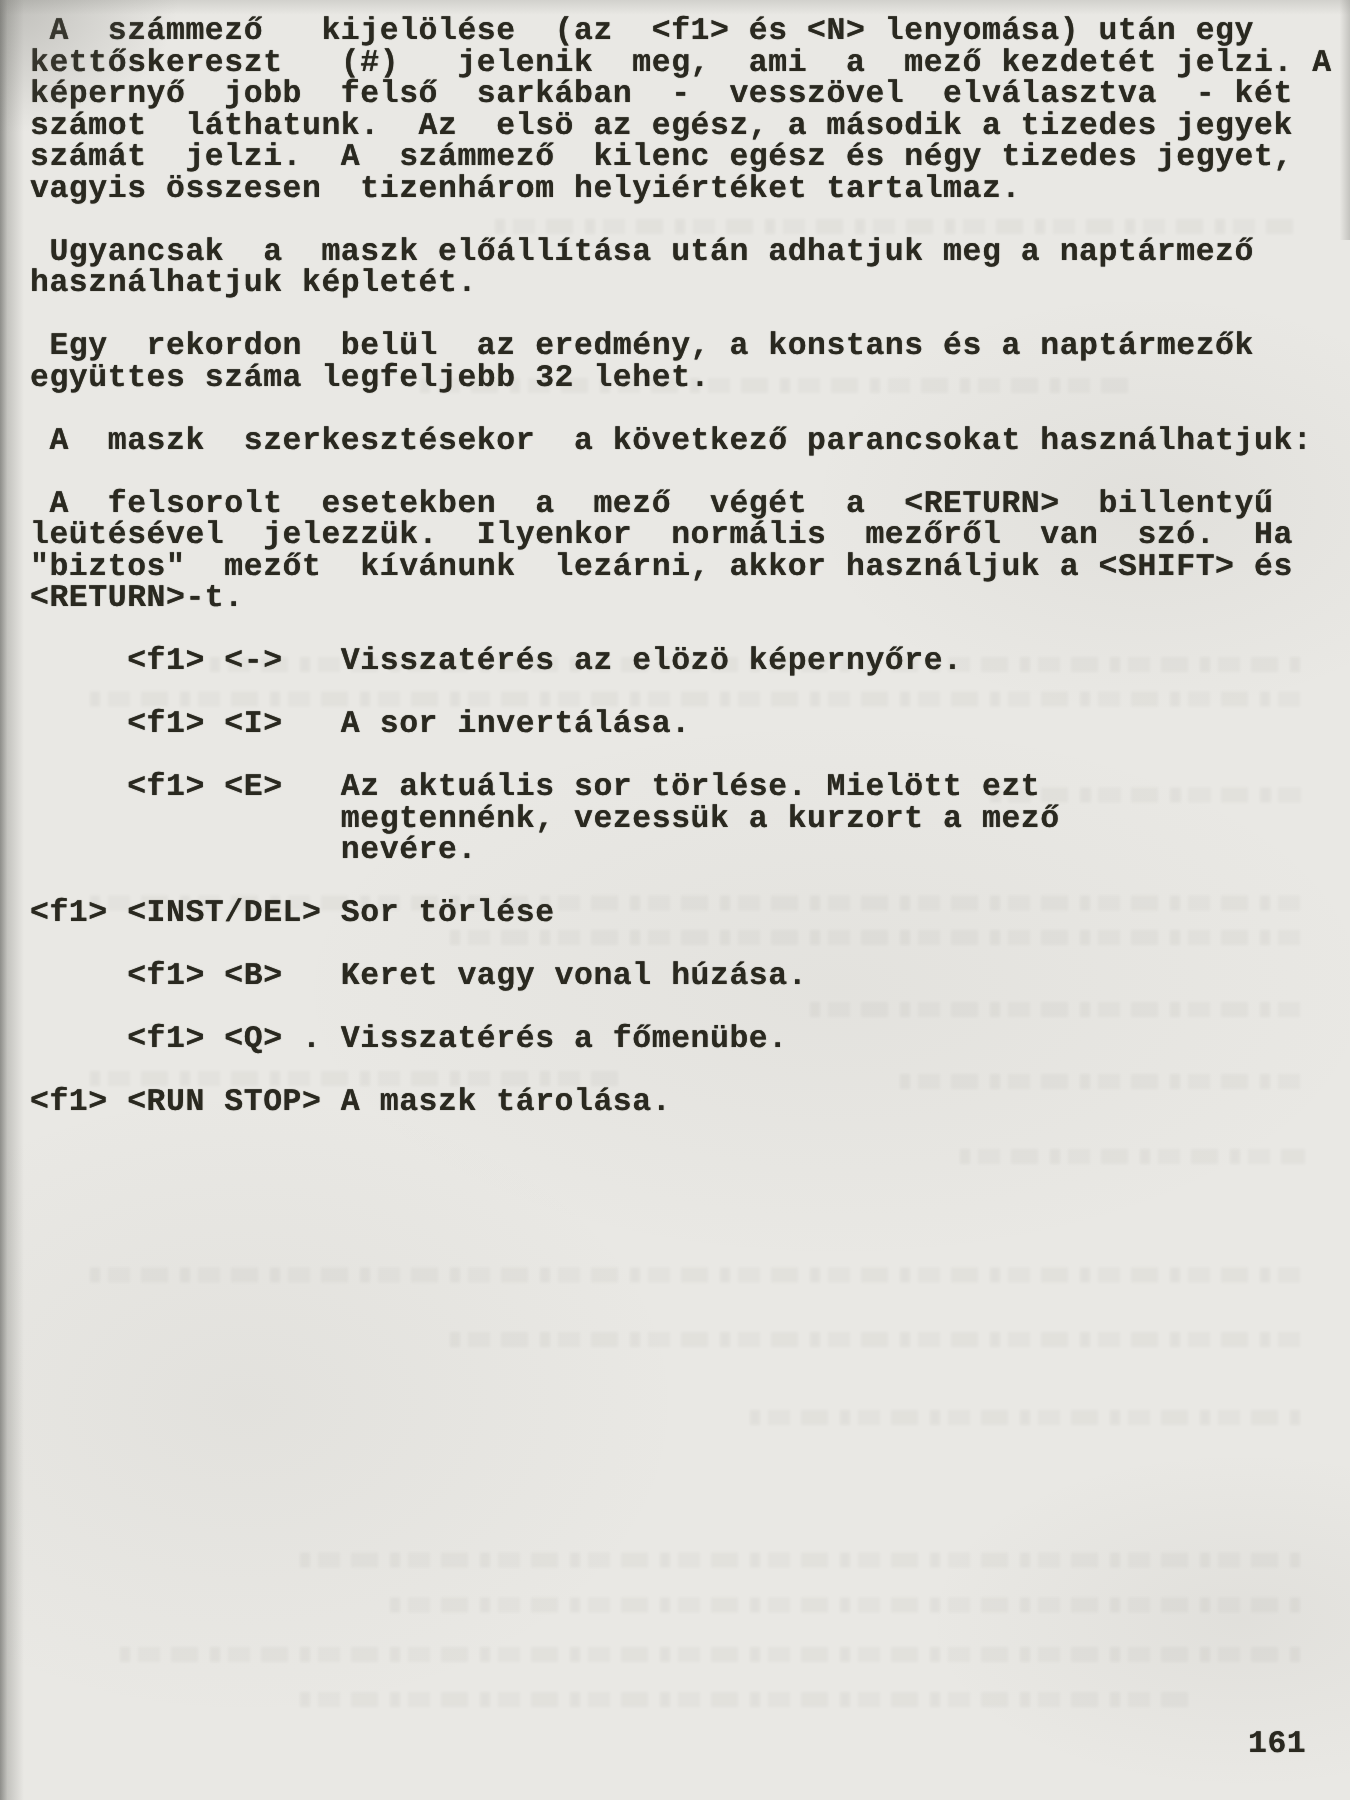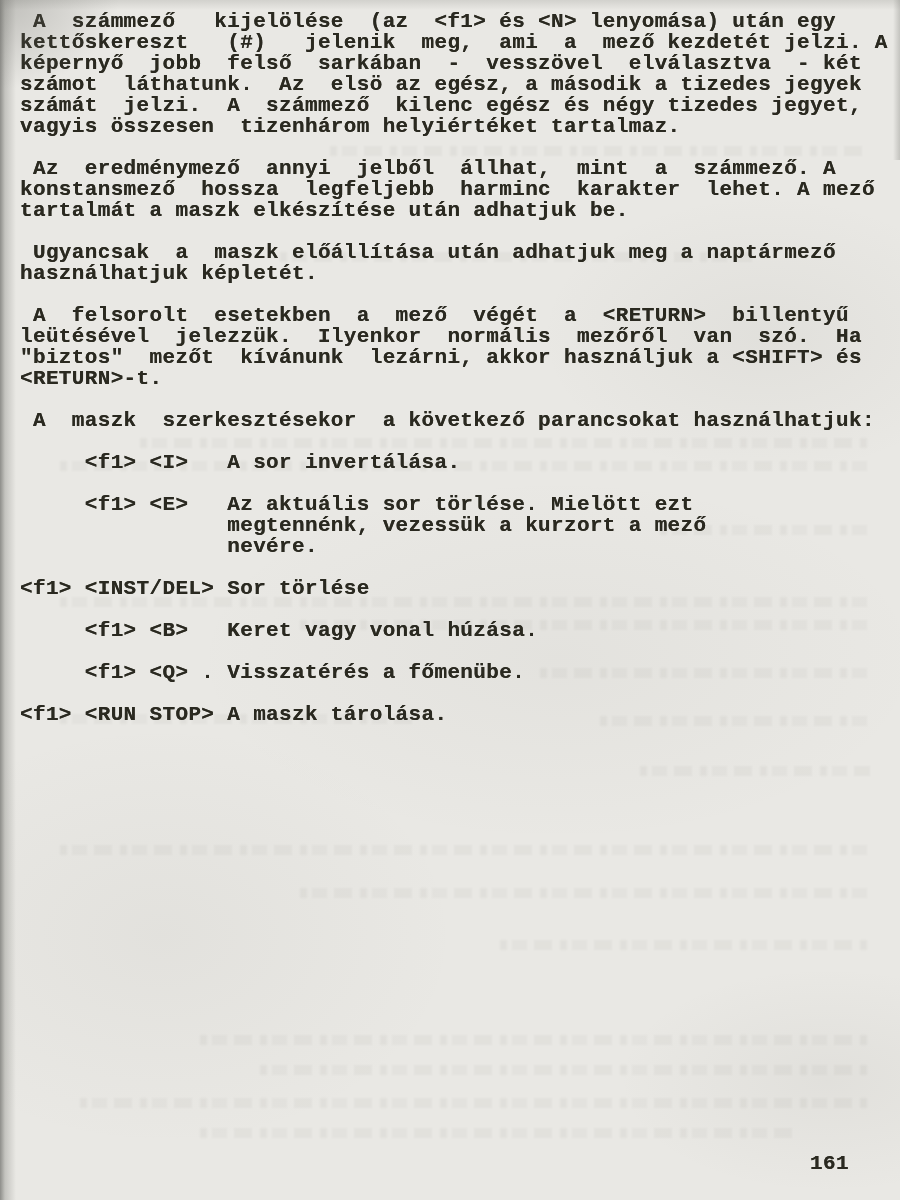--- a/index.html
+++ b/index.html
@@ -66,21 +66,21 @@
   .g18{left:200px;top:1128px;width:600px;}
   
   .text{position:absolute;left:20px;top:11px;}
   .tb{
     white-space:pre;
     font-size:21px;line-height:21px;letter-spacing:.35px;
     margin:0 0 21px 0;
     text-shadow:0 0 .6px rgba(42,41,32,.85);
   }
   .pageno{
-    position:absolute;left:810px;top:1153px;
+    position:absolute;left:832px;top:1153px;
     font-size:21px;line-height:21px;letter-spacing:.35px;
     text-shadow:0 0 .6px rgba(42,41,32,.85);
   }
 </style>
 </head>
 <body>
 
 <div class="page">
 
   <div class="mottle"></div>
@@ -104,30 +104,30 @@
   <div class="g g17"></div>
   <div class="g g18"></div>
 
   <div class="text">
     <div class="tb"> A  számmező   kijelölése  (az  &lt;f1&gt; és &lt;N&gt; lenyomása) után egy
 kettőskereszt   (#)   jelenik  meg,  ami  a  mező kezdetét jelzi. A
 képernyő  jobb  felső  sarkában  -  vesszövel  elválasztva  - két
 számot  láthatunk.  Az  elsö az egész, a második a tizedes jegyek
 számát  jelzi.  A  számmező  kilenc egész és négy tizedes jegyet,
 vagyis összesen  tizenhárom helyiértéket tartalmaz.</div>
-    <div class="tb"> Az  eredménymező  annyi  jelből  állhat,  mint  a  számmező. A
-konstansmező  hossza  legfeljebb  harminc  karakter  lehet. A mező
-tartalmát a maszk elkészítése után adhatjuk be.</div>
     <div class="tb"> Ugyancsak  a  maszk előállítása után adhatjuk meg a naptármező
 használhatjuk képletét.</div>
+    <div class="tb"> Egy  rekordon  belül  az eredmény, a konstans és a naptármezők
+együttes száma legfeljebb 32 lehet.</div>
+    <div class="tb"> A  maszk  szerkesztésekor  a következő parancsokat használhatjuk:</div>
     <div class="tb"> A  felsorolt  esetekben  a  mező  végét  a  &lt;RETURN&gt;  billentyű
 leütésével  jelezzük.  Ilyenkor  normális  mezőről  van  szó.  Ha
 "biztos"  mezőt  kívánunk  lezárni, akkor használjuk a &lt;SHIFT&gt; és
 &lt;RETURN&gt;-t.</div>
-    <div class="tb"> A  maszk  szerkesztésekor  a következő parancsokat használhatjuk:</div>
+    <div class="tb">     &lt;f1&gt; &lt;-&gt;   Visszatérés az elözö képernyőre.</div>
     <div class="tb">     &lt;f1&gt; &lt;I&gt;   A sor invertálása.</div>
     <div class="tb">     &lt;f1&gt; &lt;E&gt;   Az aktuális sor törlése. Mielött ezt
                 megtennénk, vezessük a kurzort a mező
                 nevére.</div>
     <div class="tb">&lt;f1&gt; &lt;INST/DEL&gt; Sor törlése</div>
     <div class="tb">     &lt;f1&gt; &lt;B&gt;   Keret vagy vonal húzása.</div>
     <div class="tb">     &lt;f1&gt; &lt;Q&gt; . Visszatérés a főmenübe.</div>
     <div class="tb">&lt;f1&gt; &lt;RUN STOP&gt; A maszk tárolása.</div>
   </div>
 

